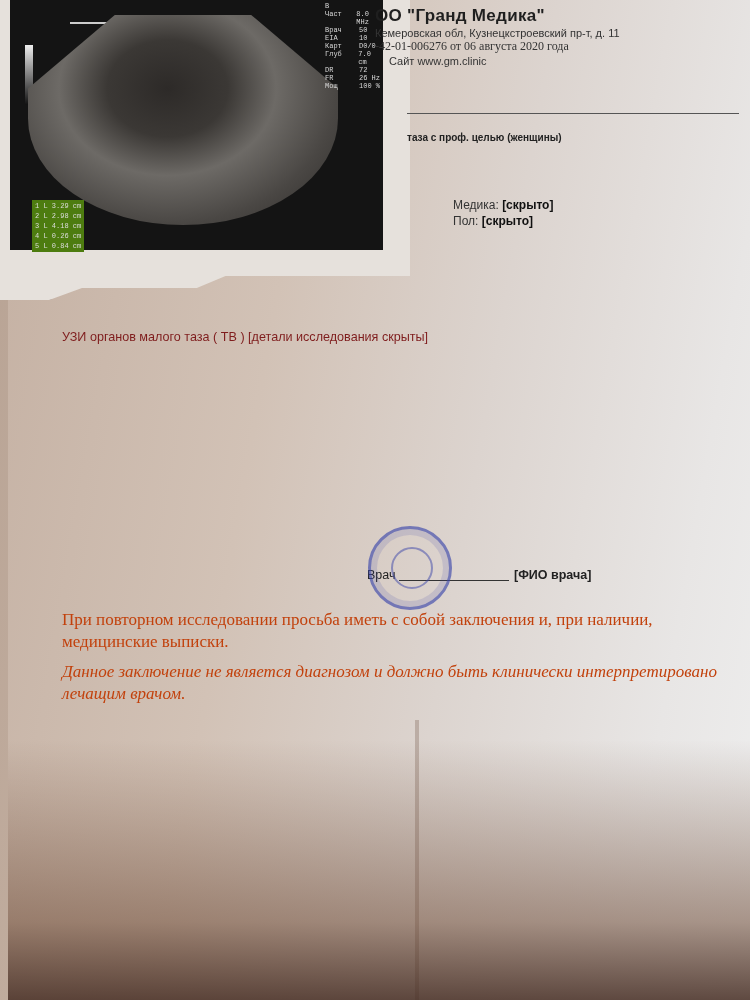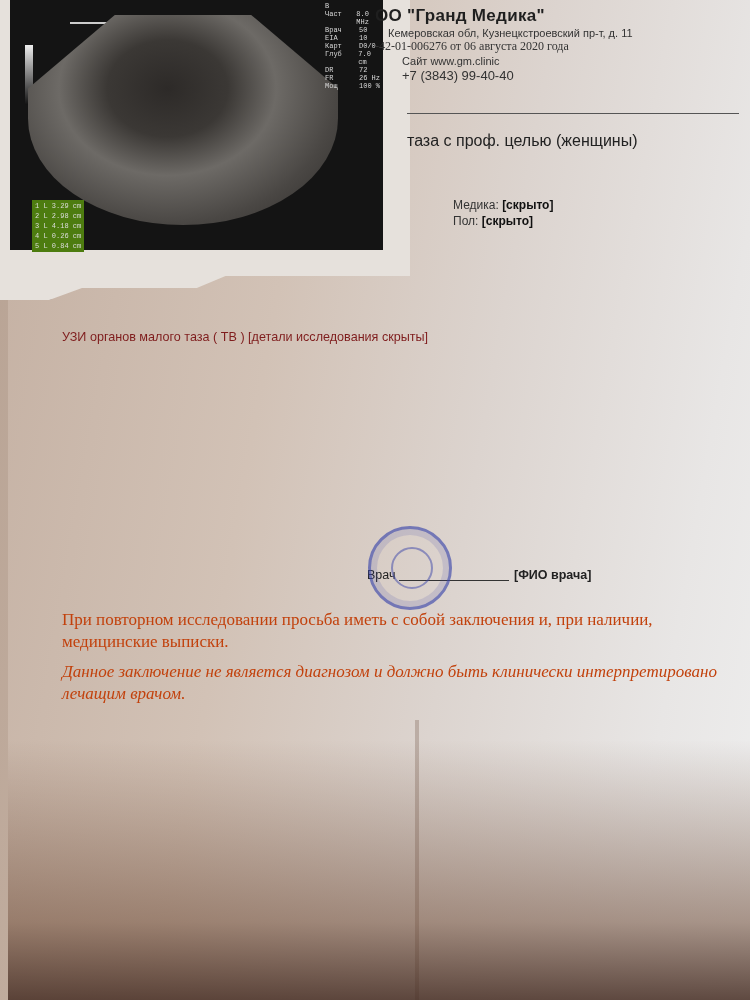--- a/index.html
+++ b/index.html
@@ -47,27 +47,27 @@
     }
     .us-scale {
       position: absolute; left: 15px; top: 45px; width: 8px; height: 60px;
       background: linear-gradient(#eee, #111);
     }
     .us-scale-bar {
       position: absolute; left: 60px; top: 22px; width: 48px; height: 2px; background: #ccc;
     }
     .clinic { position: absolute; left: 375px; top: 6px; color: #1f1f1f; }
     .clinic-name { font-size: 17px; font-weight: bold; letter-spacing: 0.3px; }
-    .clinic-line { font-size: 11px; color: #333; margin-top: 1px; margin-left: 13px; }
+    .clinic-line { font-size: 11px; color: #333; margin-top: 1px; }
     .clinic-serif { font-family: "Liberation Serif", serif; font-size: 12px; color: #333; }
     .clinic-indent { padding-left: 14px; }
     .header-rule {
       position: absolute; left: 407px; top: 113px; width: 332px; height: 1px; background: #555;
     }
-    .exam-title { position: absolute; left: 407px; top: 132px; font-size: 16px; font-weight: normal; color: #222; }
+    .exam-title { position: absolute; left: 407px; top: 132px; font-size: 10px; font-weight: bold; color: #222; }
     .patient { position: absolute; left: 453px; top: 197px; font-size: 12px; color: #333; line-height: 16px; }
     .patient b { color: #111; }
     .report {
       position: absolute; left: 62px; top: 329px; width: 678px; font-size: 12.6px; line-height: 16.9px;
       color: #7f1d1d; text-align: justify;
     }
     .report-first { display: flex; justify-content: space-between; }
     .doctor-row { position: absolute; left: 62px; top: 568px; width: 678px; font-size: 12.5px; color: #222; }
     .doctor-label { position: absolute; left: 305px; }
     .doctor-line { position: absolute; left: 337px; top: 12px; width: 110px; height: 1px; background: #333; }
@@ -141,21 +141,20 @@
       <div>5 L 0.84 cm</div>
     </div>
   </div>
 </div>
 
 <div class="clinic">
   <div class="clinic-name">ОО "Гранд Медика"</div>
   <div class="clinic-line">Кемеровская обл, Кузнецкстроевский пр-т, д. 11</div>
   <div class="clinic-serif">-42-01-006276 от 06 августа 2020 года</div>
   <div class="clinic-line clinic-indent">Сайт www.gm.clinic</div>
-  <div class="clinic-line clinic-indent" style="font-size:13px">+7 (3843) 99-40-40</div>
 </div>
 <div class="header-rule"></div>
 
 <div class="exam-title">таза с проф. целью (женщины)</div>
 
 <div class="patient">
   <div><span>Медика:</span> <b>[скрыто]</b></div>
   <div><span>Пол:</span> <b>[скрыто]</b></div>
 </div>
 

